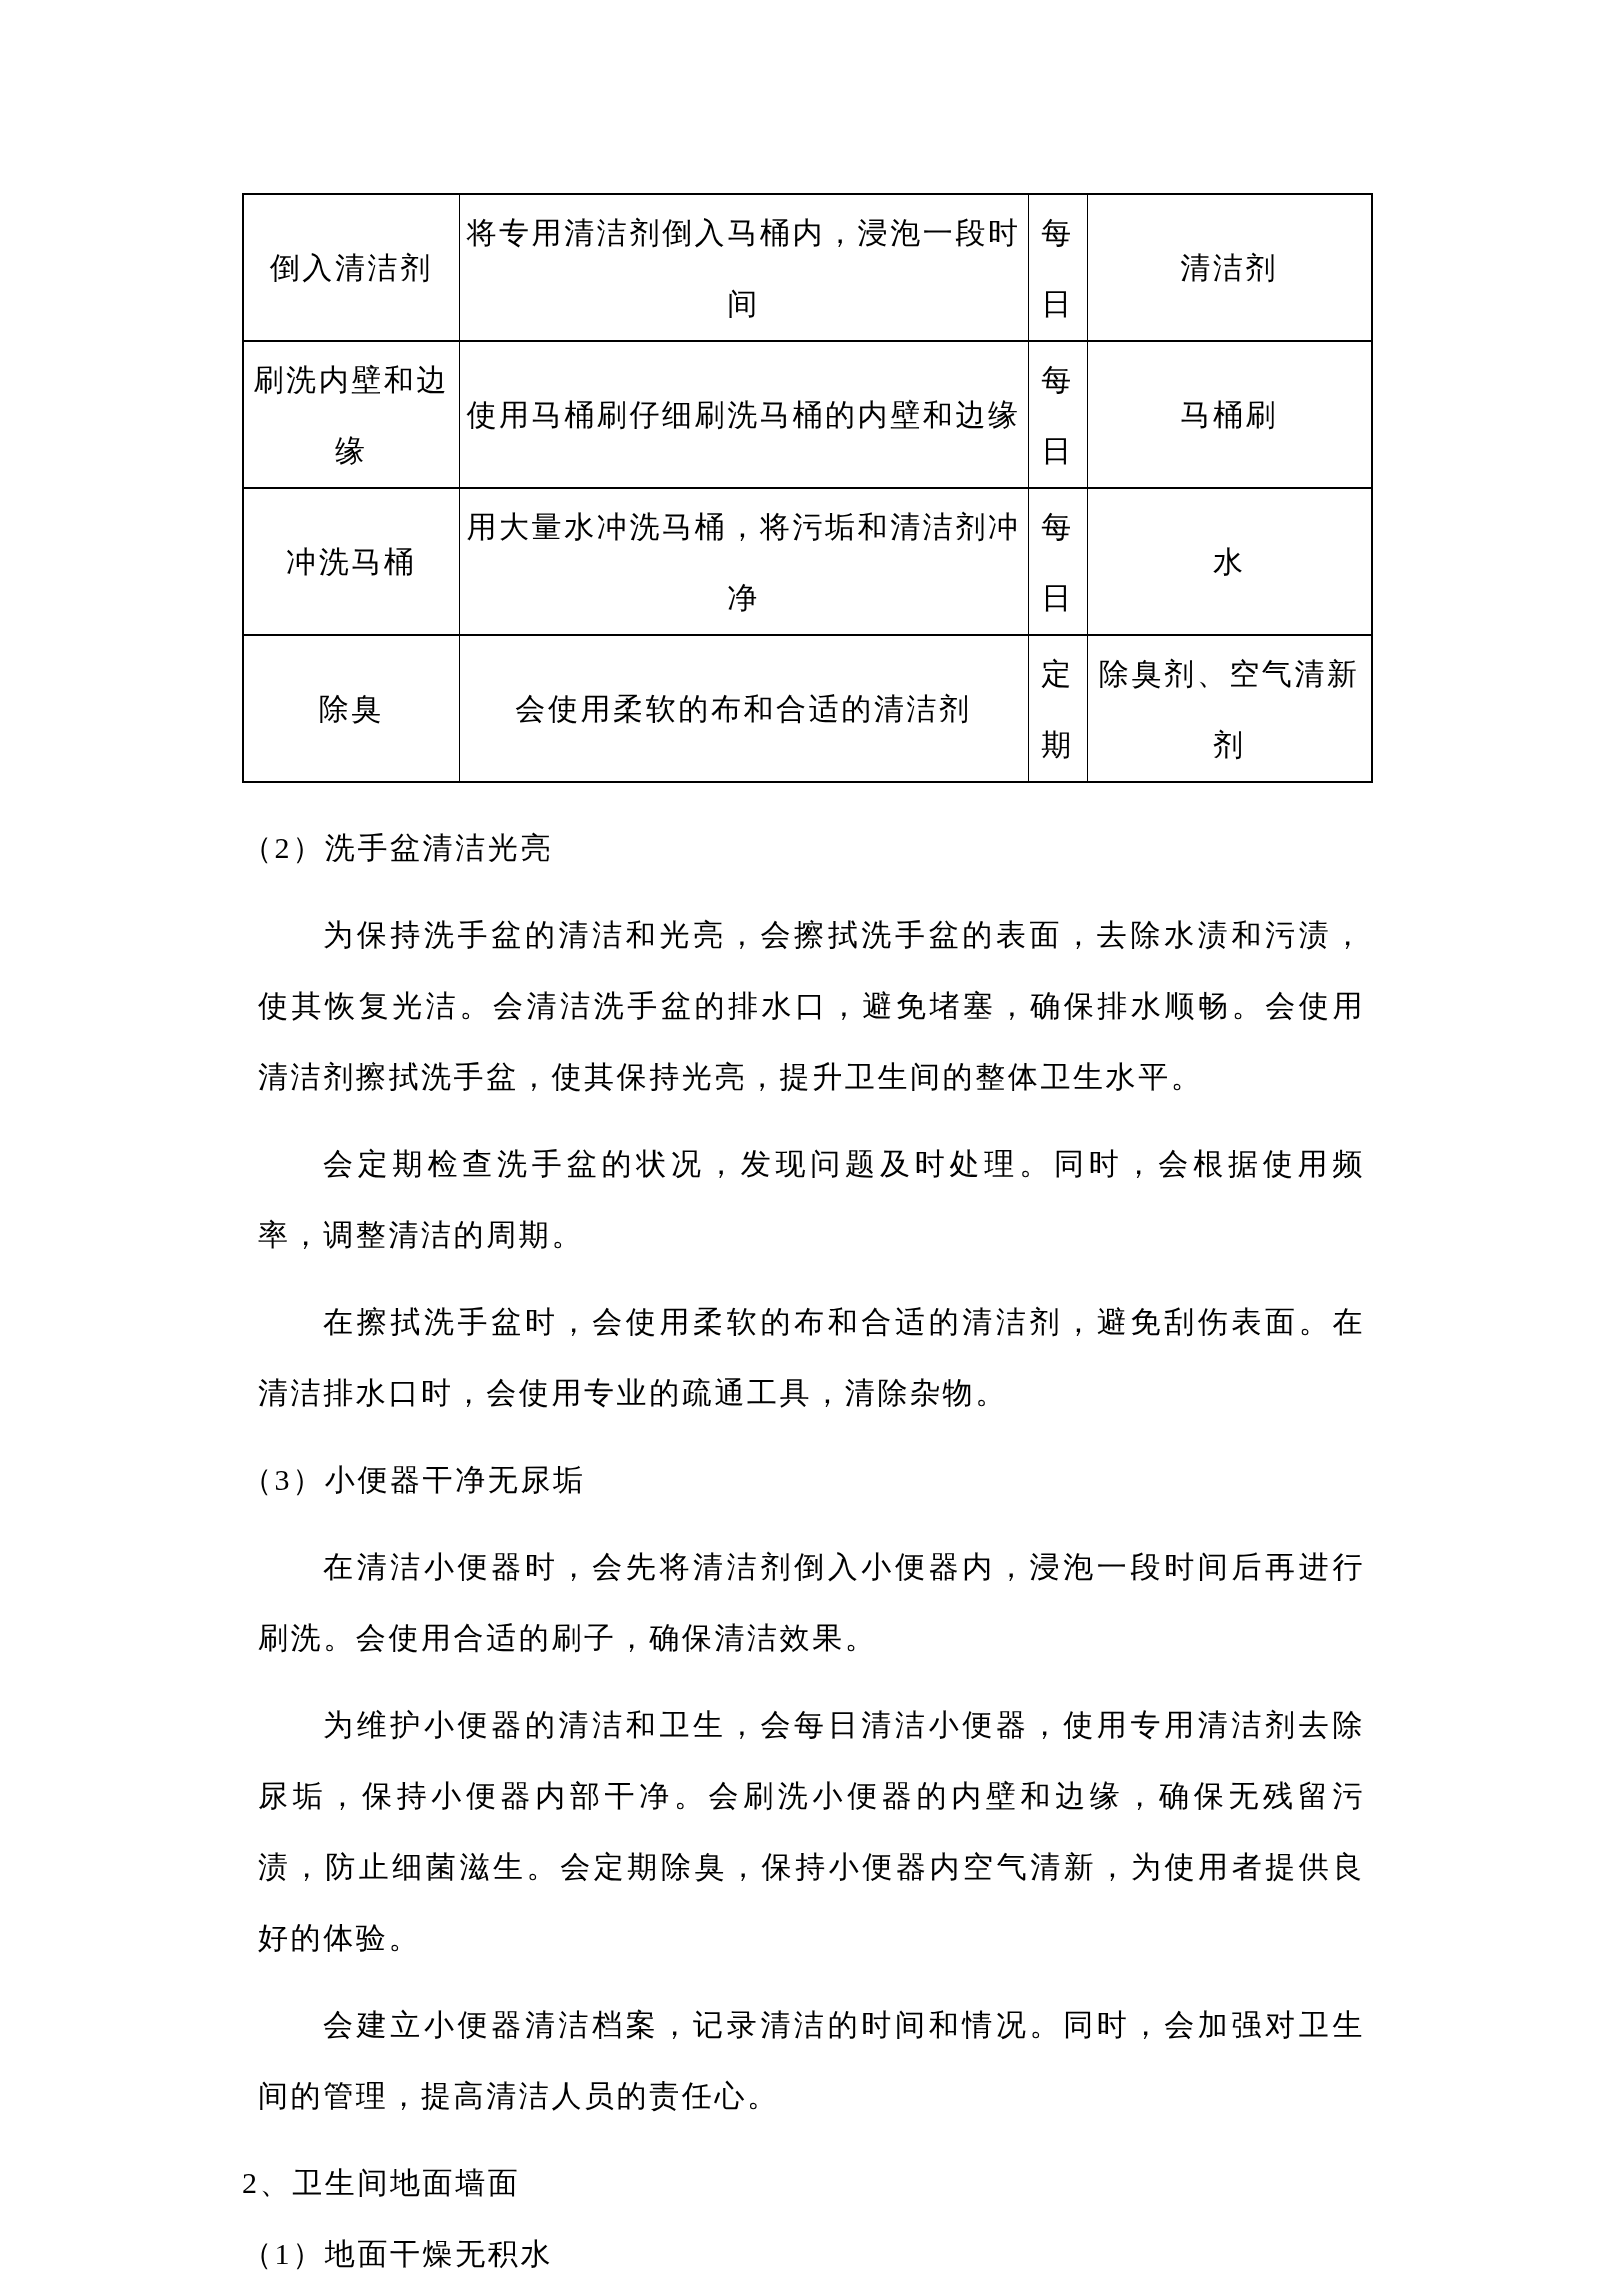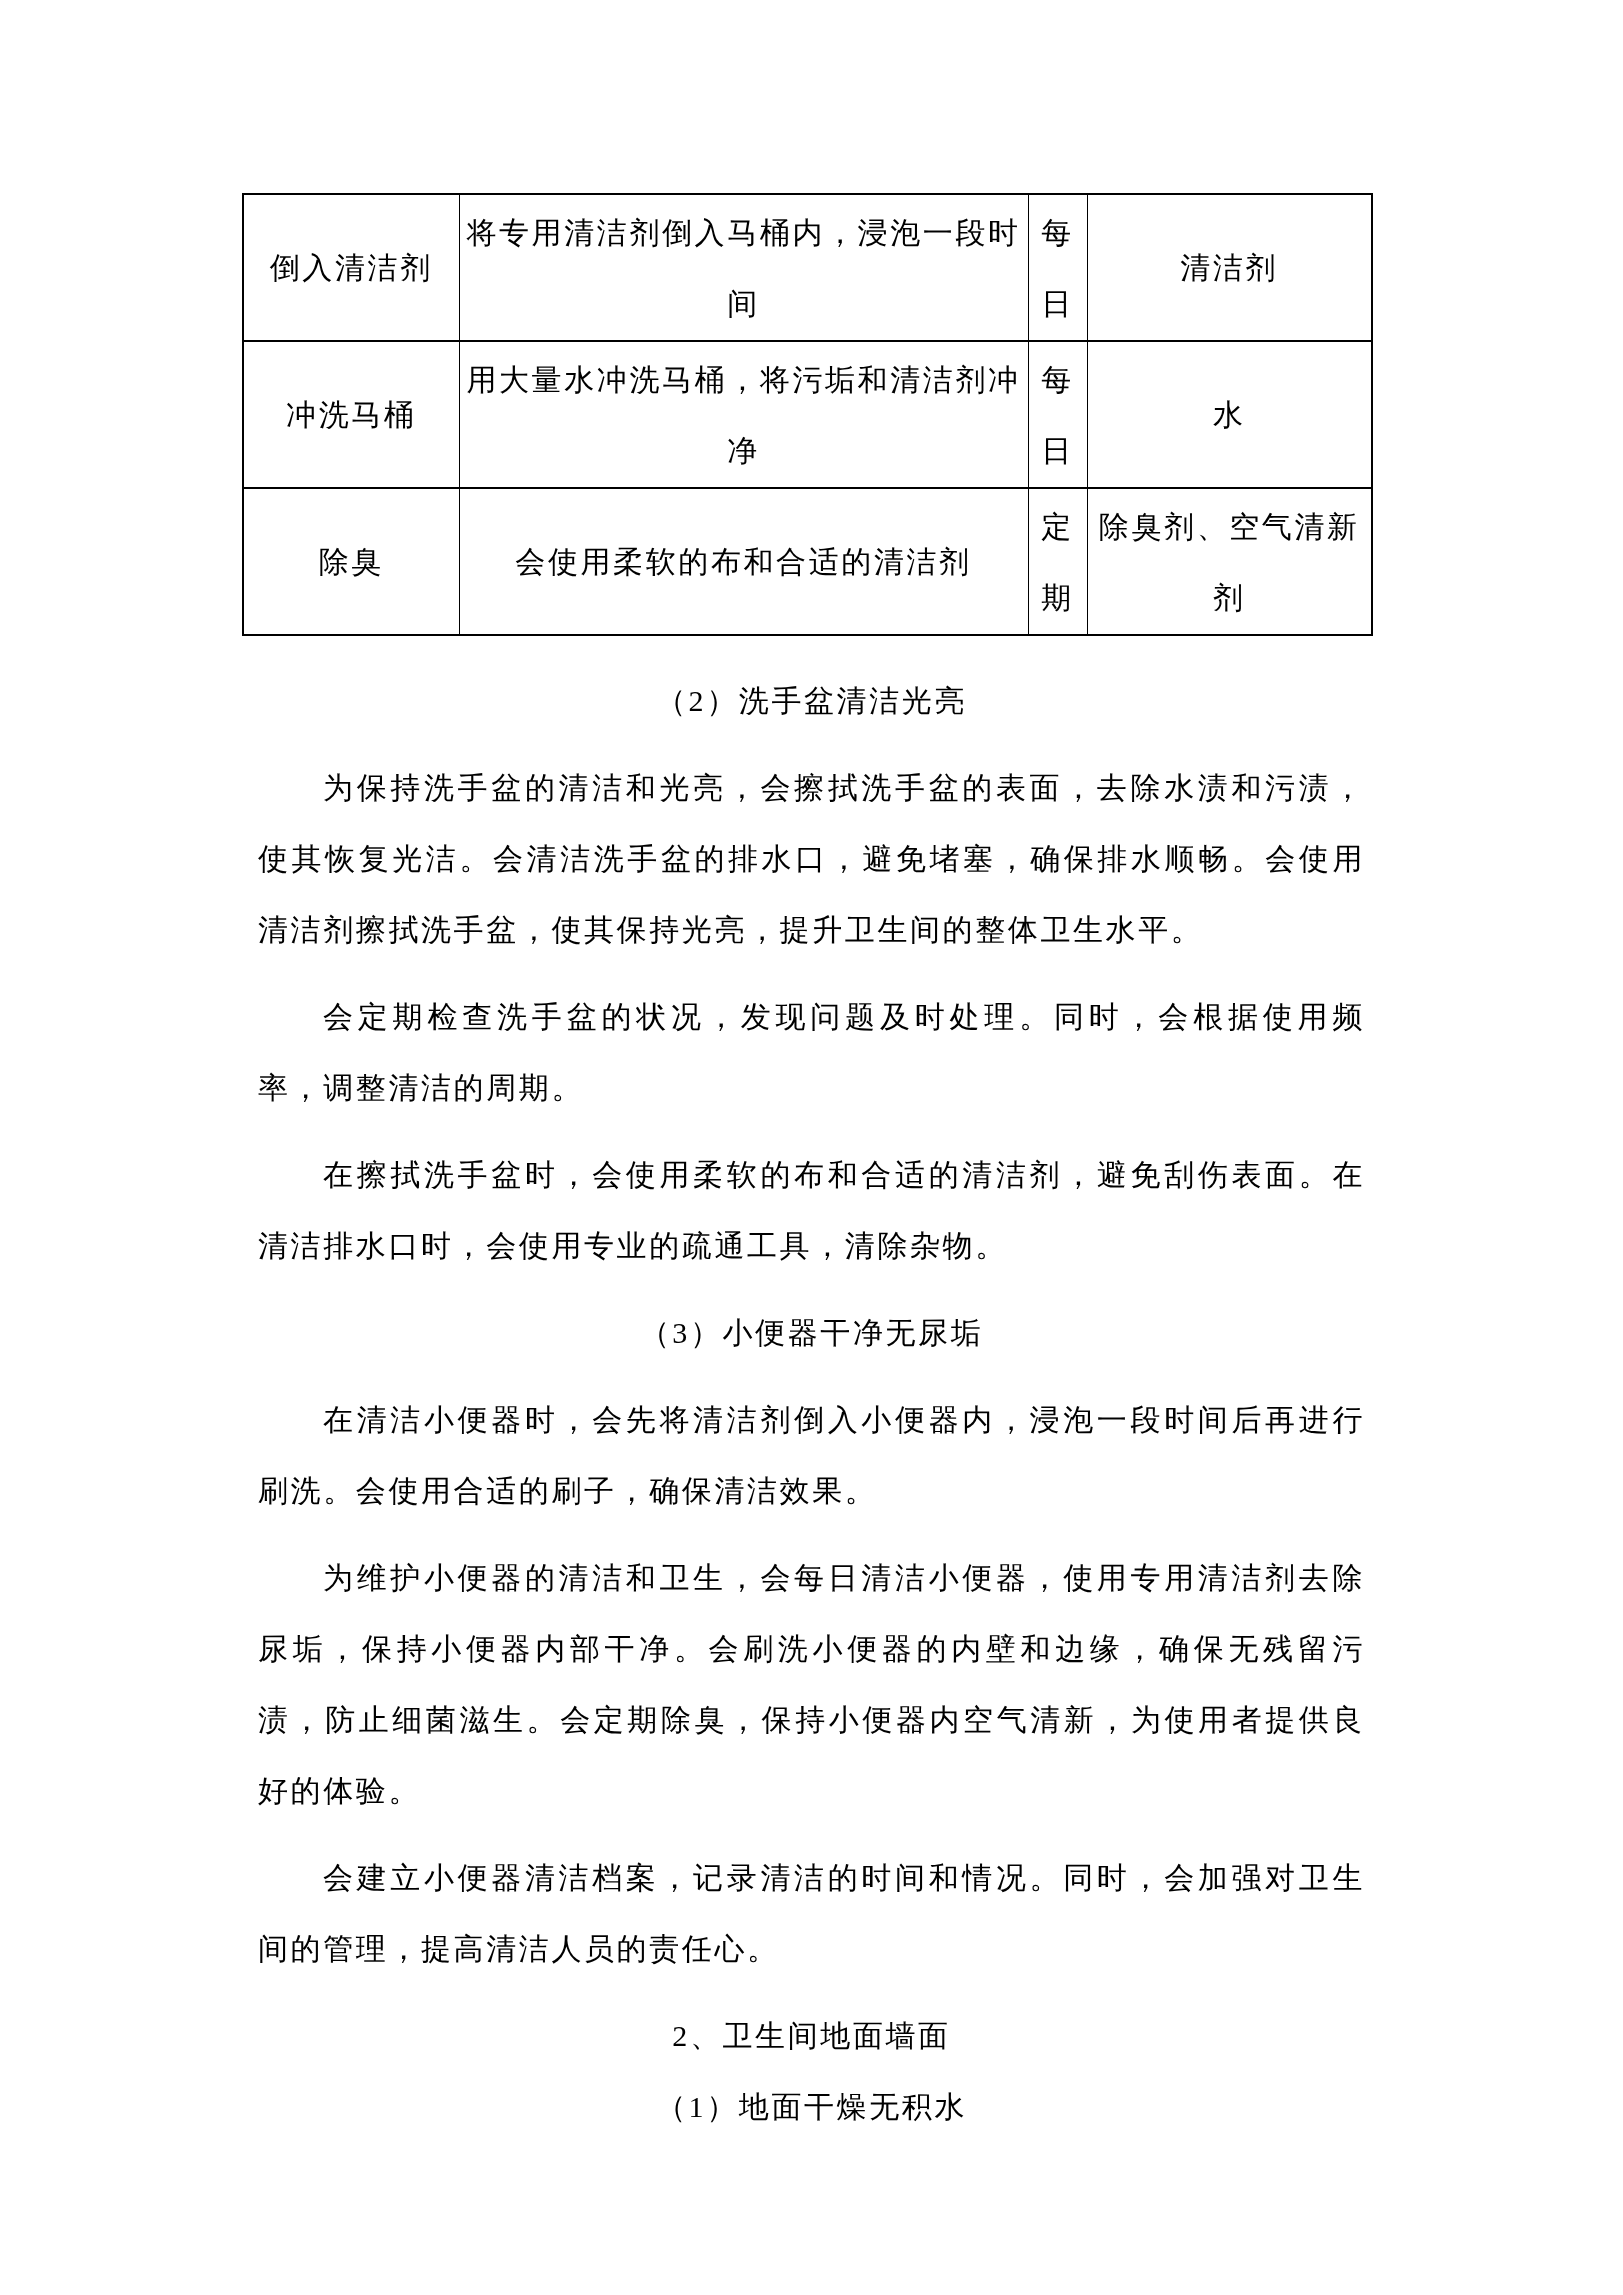--- a/index.html
+++ b/index.html
@@ -48,21 +48,21 @@
   col.c-freq { width: 59px; }
   col.c-tool { width: 285px; }
   
   .textblock {
     margin-top: 29.4px;
   }
   .doc-heading {
     font-size: 30px;
     letter-spacing: 2.6px;
     line-height: 71px;
-    text-align: center;
+    text-align: left;
     white-space: nowrap;
   }
   .doc-para {
     font-size: 30px;
     letter-spacing: 2.6px;
     line-height: 71px;
     text-align: justify;
     text-indent: 65px;
     margin: 16px;
   }
@@ -78,20 +78,26 @@
       <col class="c-desc">
       <col class="c-freq">
       <col class="c-tool">
     </colgroup>
     <tbody>
       <tr>
         <td>倒入清洁剂</td>
         <td>将专用清洁剂倒入马桶内，浸泡一段时间</td>
         <td>每日</td>
         <td>清洁剂</td>
+      </tr>
+      <tr>
+        <td>刷洗内壁和边缘</td>
+        <td>使用马桶刷仔细刷洗马桶的内壁和边缘</td>
+        <td>每日</td>
+        <td>马桶刷</td>
       </tr>
       <tr>
         <td>冲洗马桶</td>
         <td>用大量水冲洗马桶，将污垢和清洁剂冲净</td>
         <td>每日</td>
         <td>水</td>
       </tr>
       <tr>
         <td>除臭</td>
         <td>会使用柔软的布和合适的清洁剂</td>

